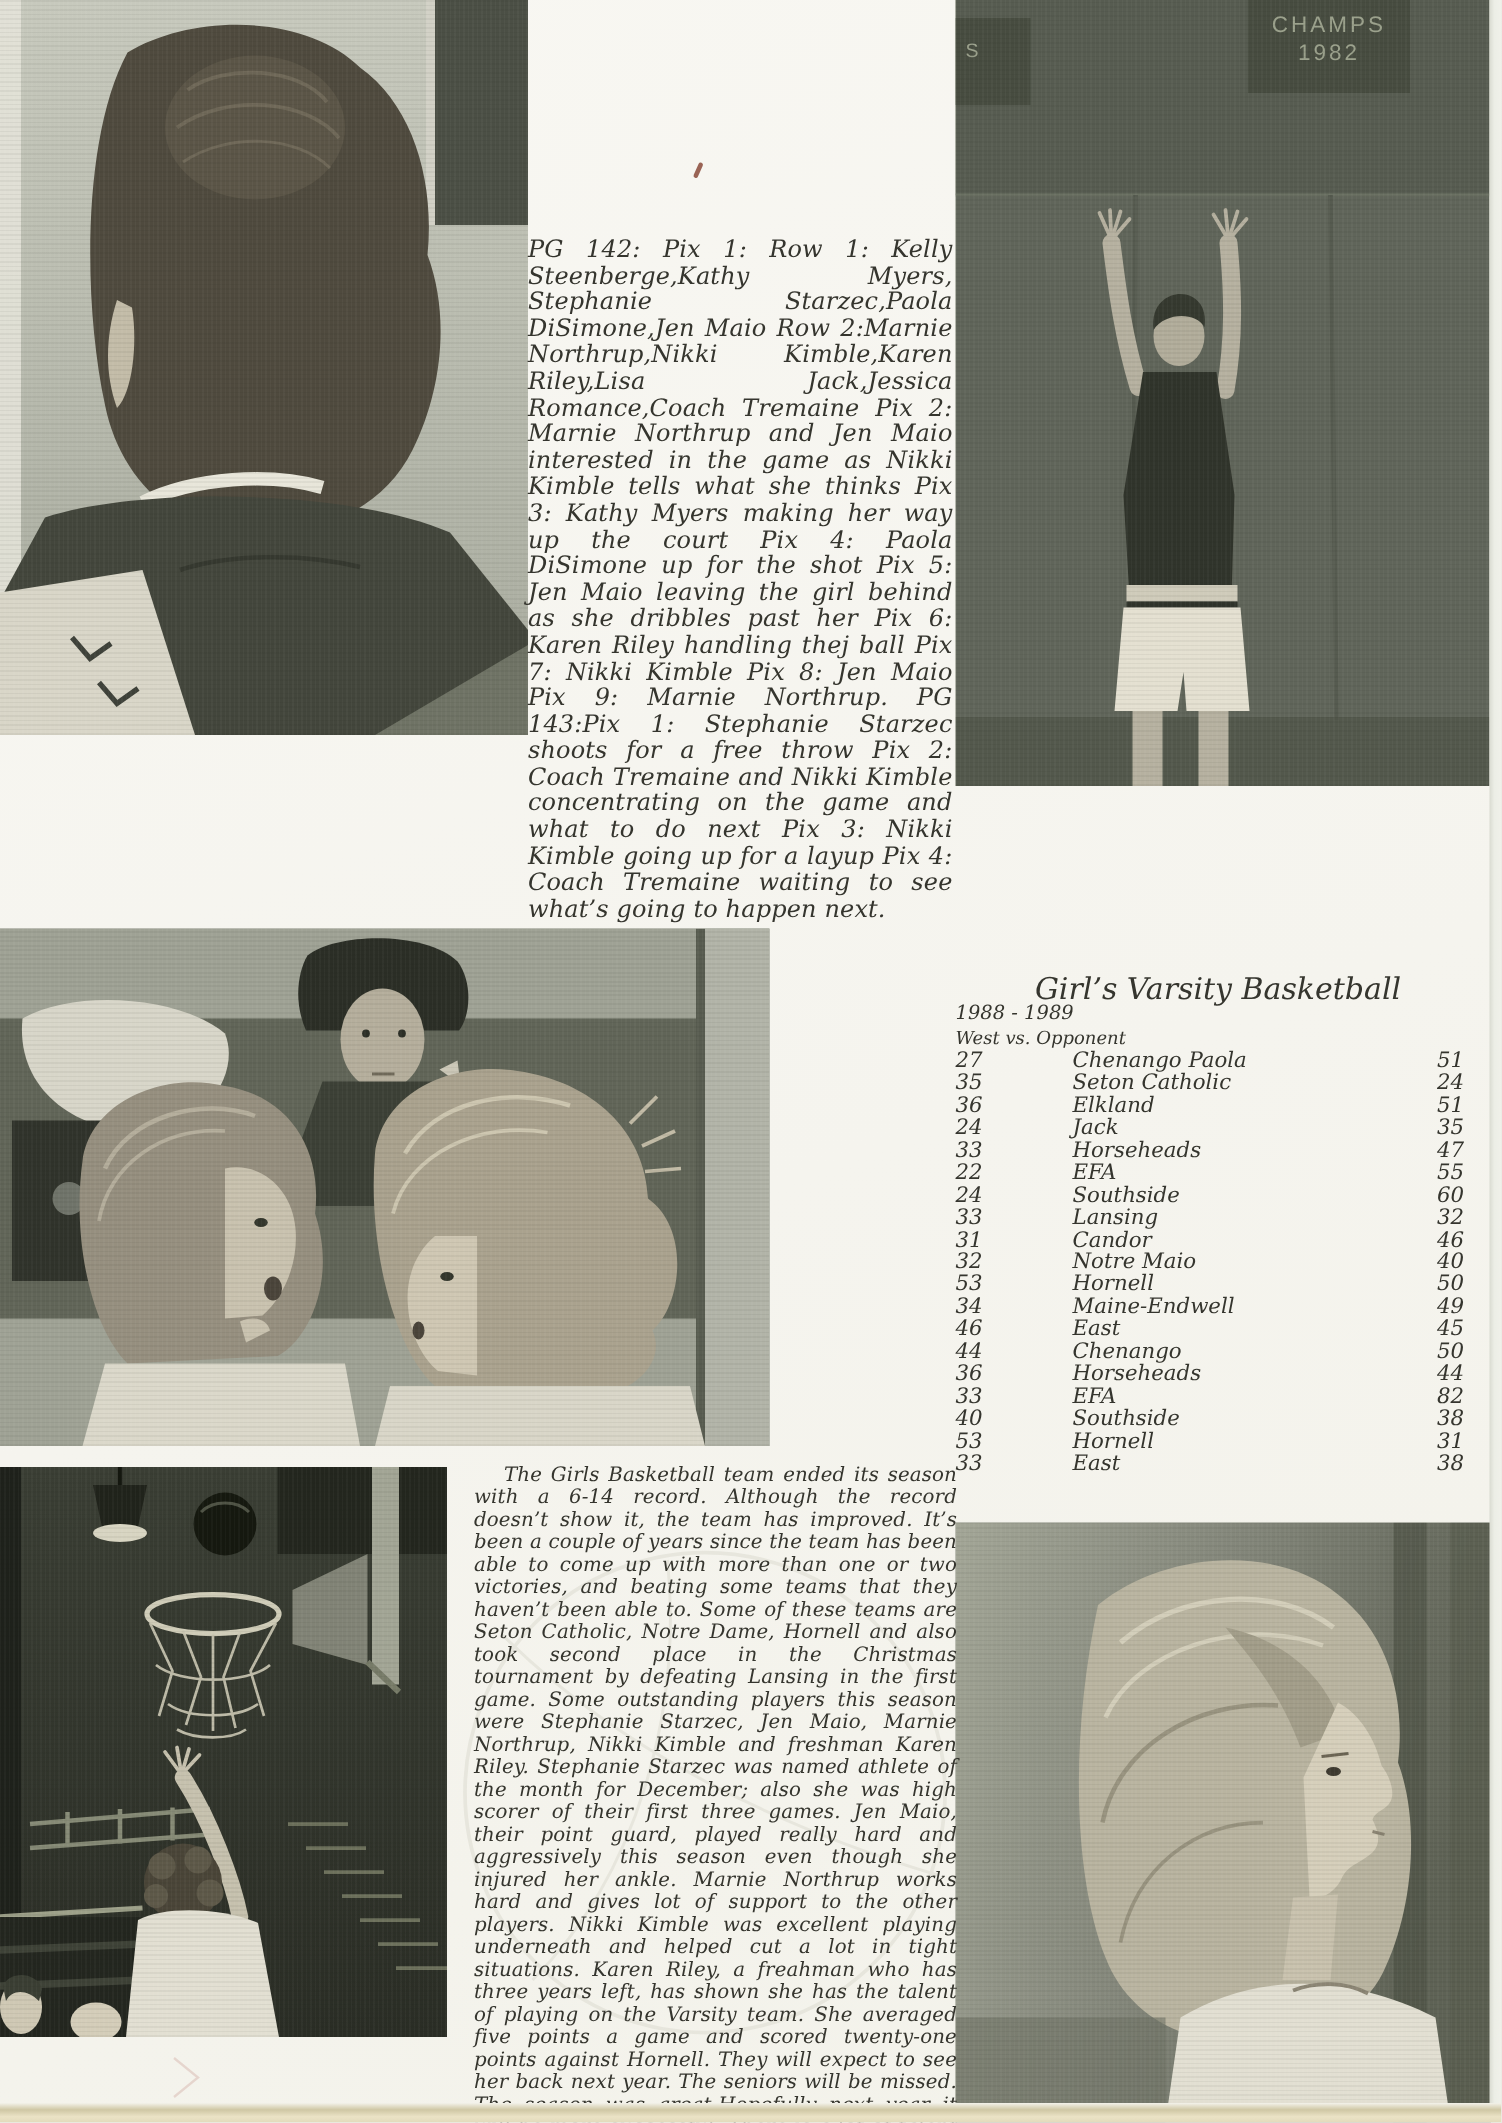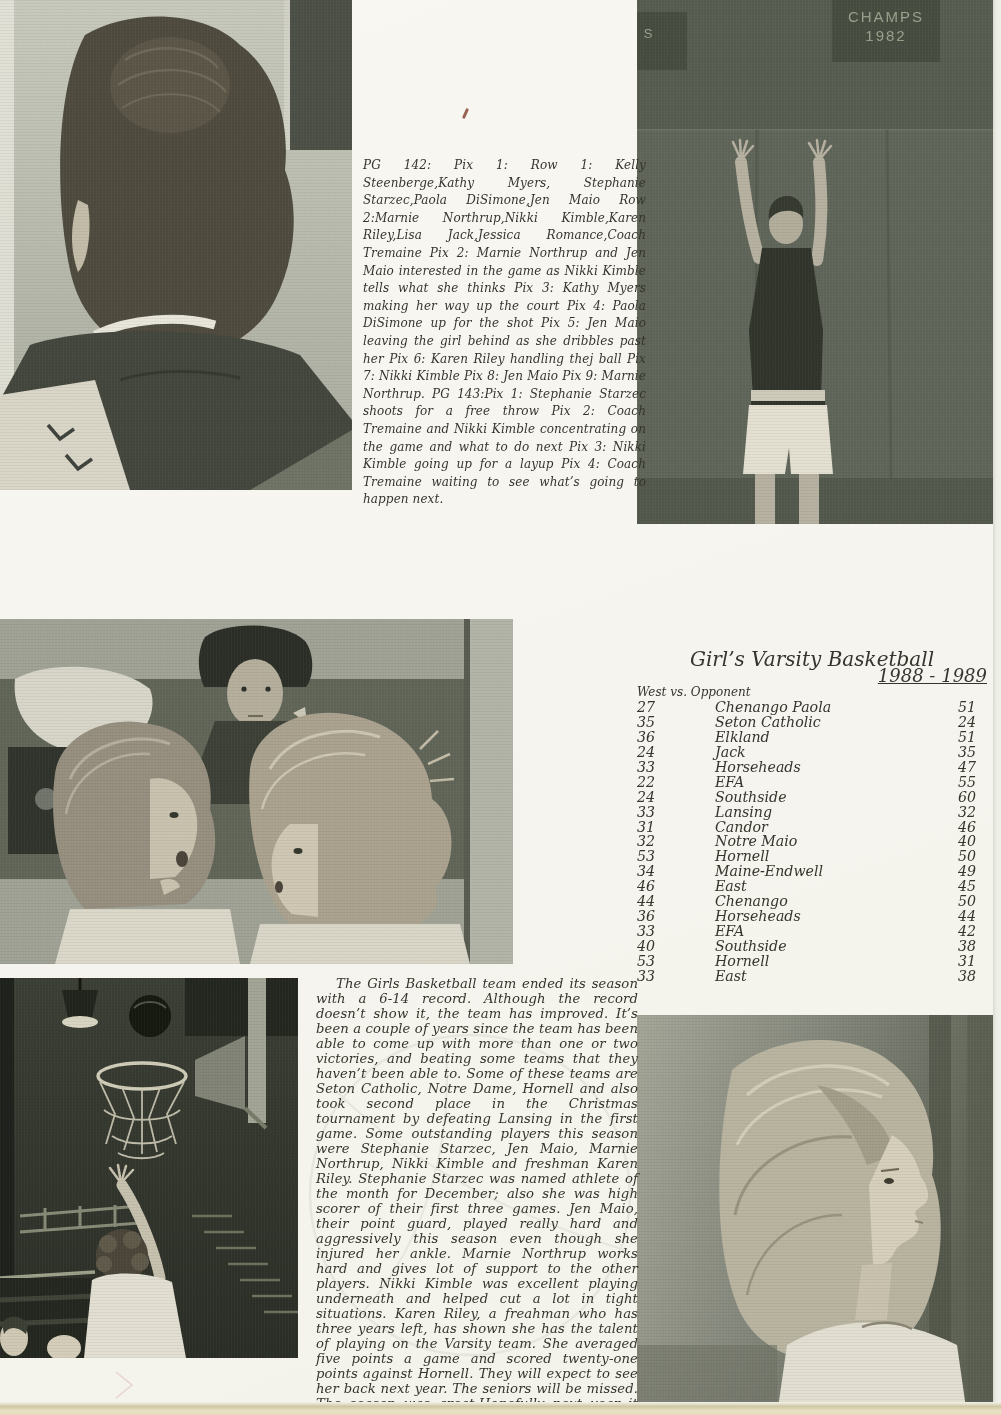--- a/index.html
+++ b/index.html
@@ -18,26 +18,26 @@
                repeating-linear-gradient(90deg,rgba(255,255,250,.03) 0 1px,transparent 1px 3px);}
   .photo1{left:0;top:108;width:352px;height:490px;}
   .photo2{left:637px;top:108;width:356px;height:524px;}
   .photo3{left:0;top:619px;width:513px;height:345px;}
   .photo4{left:0;top:978px;width:298px;height:380px;}
   .photo5{left:637px;top:1015px;width:357px;height:400px;}
   .banner-text{position:absolute;font-family:"Liberation Sans",sans-serif;font-style:normal;
     color:#9ba18c;text-align:center;letter-spacing:2px;line-height:1.25;}
   
   .caption{
-    left:363px;top:157px;width:283px;
-    font-size:12px;line-height:17.6px;text-align:justify;letter-spacing:.1px;
+    left:352px;top:157px;width:283px;
+    font-size:16px;line-height:17.6px;text-align:justify;letter-spacing:.1px;
   }
   .scoreboard{left:637px;top:651px;width:350px;font-size:14.2px;}
   .sb-title{text-align:center;font-size:20px;line-height:17px;}
-  .sb-season{text-align:right;font-size:18px;line-height:16px;text-decoration:underline;}
+  .sb-season{text-align:left;font-size:13px;line-height:16px;}
   .sb-header{font-size:12px;line-height:16px;}
   .sb-row{display:flex;line-height:14.95px;height:14.95px;}
   .sb-row .w{width:78px;font-style:italic;}
   .sb-row .o{flex:1;}
   .sb-row .s{width:40px;text-align:center;}
   .article{
     left:316px;top:976px;width:322px;
     font-size:13.2px;line-height:15px;text-align:justify;letter-spacing:.1px;z-index:3;
   }
   .article .lead{text-indent:20px;}
@@ -269,21 +269,21 @@
 
         <div class="sb-row">
           <span class="w">36</span>
           <span class="o">Horseheads</span>
           <span class="s">44</span>
         </div>
 
         <div class="sb-row">
           <span class="w">33</span>
           <span class="o">EFA</span>
-          <span class="s">42</span>
+          <span class="s">82</span>
         </div>
 
         <div class="sb-row">
           <span class="w">40</span>
           <span class="o">Southside</span>
           <span class="s">38</span>
         </div>
 
         <div class="sb-row">
           <span class="w">53</span>

